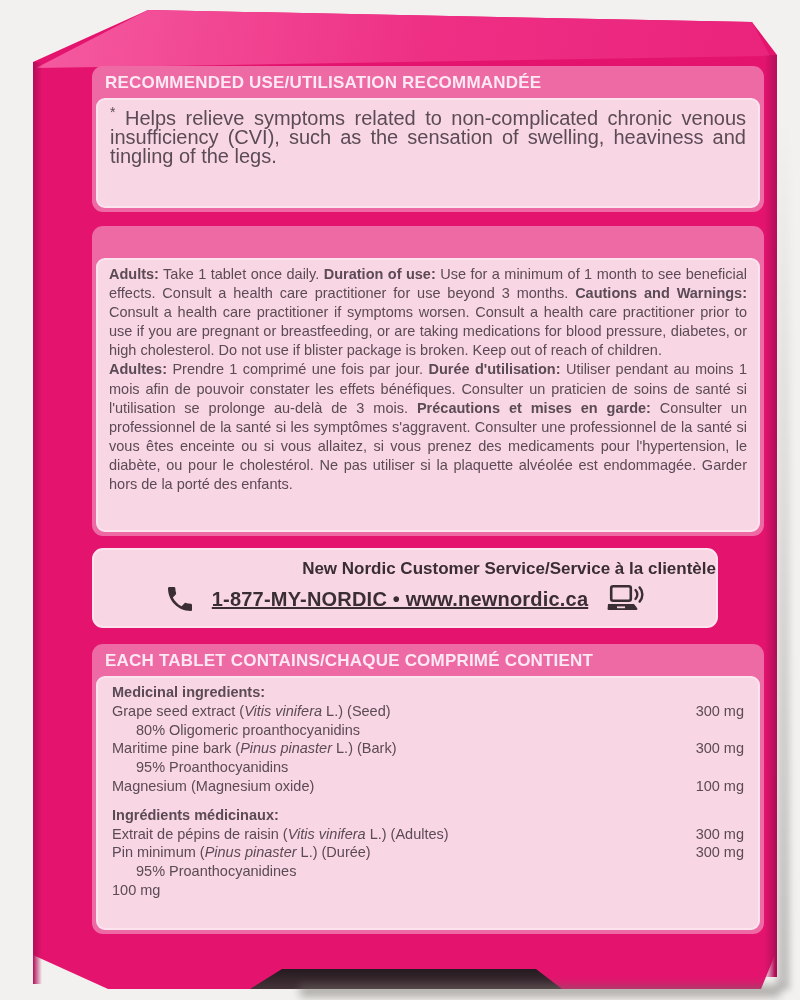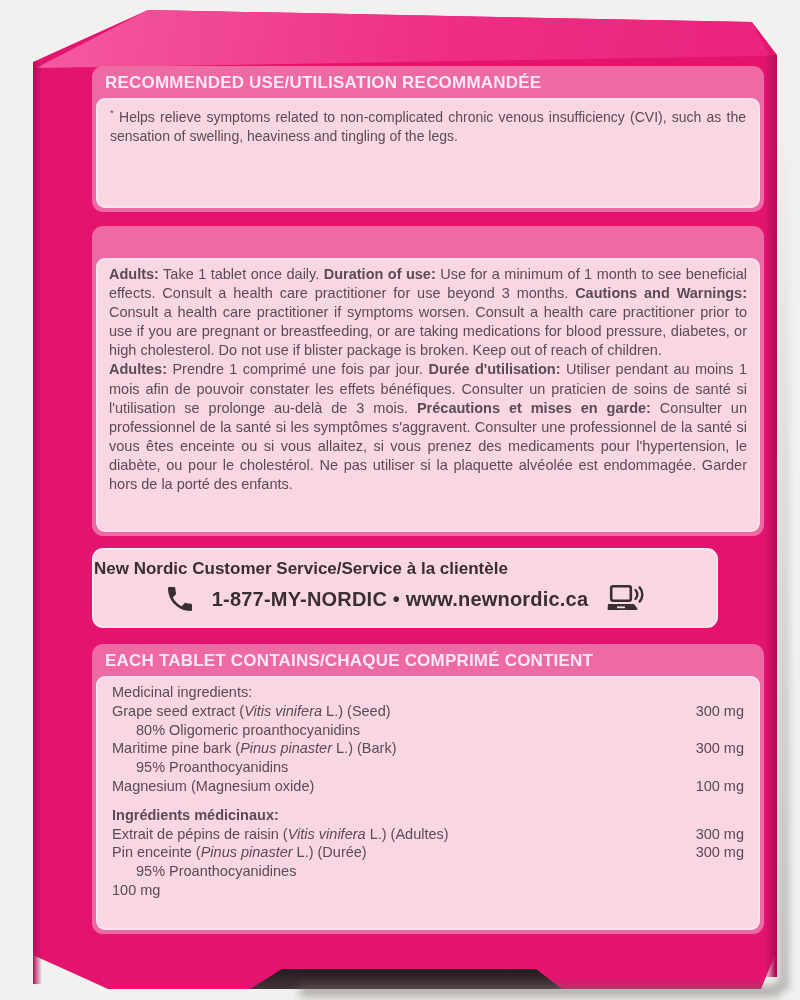--- a/index.html
+++ b/index.html
@@ -51,33 +51,33 @@
   .section-header{
     height:32px;line-height:33px;padding-left:13px;
     color:#fde9f3;font-size:17px;font-weight:bold;letter-spacing:.2px;
     white-space:nowrap;overflow:hidden;
   }
   .panel{
     position:absolute;left:4px;right:4px;top:32px;bottom:4px;
     background:#f8d6e3;border:2px solid #fce4ee;border-radius:9px;
     color:#5b4b54;overflow:hidden;
   }
-  .s-use .panel{padding:3px 12px;font-size:14px;line-height:19px;text-align:justify;}
+  .s-use .panel{padding:3px 12px;font-size:20px;line-height:19px;text-align:justify;}
   .s-use .panel p{margin:0 0 4px 0;}
   .s-dose .panel{padding:5px 11px;font-size:14.5px;line-height:19.1px;text-align:justify;}
   .s-dose .panel p{margin:0;}
   
   .contact{
     position:absolute;left:92px;top:548px;width:626px;height:80px;
     background:#f8d6e3;border:2px solid #fce4ee;border-radius:11px;
-    color:#3a2d33;text-align:left;box-sizing:border-box;
+    color:#3a2d33;text-align:right;box-sizing:border-box;
   }
   .contact-title{margin-top:9px;font-size:17px;font-weight:bold;}
   .contact-line{
-    display:flex;align-items:center;justify-content:center;gap:16px;margin-top:4px;
+    display:flex;align-items:center;justify-content:center;gap:16px;margin-top:4px;text-decoration:underline;
   }
   .contact-line .number{font-size:20px;font-weight:bold;letter-spacing:.2px;}
   .icon{display:inline-flex;align-items:center;}
   
   .s-contents .panel{padding:5px 14px;font-size:14.5px;line-height:18.8px;}
   .ing-row{display:flex;justify-content:space-between;}
   .ing-row.sub .ing-name{padding-left:24px;}
   .ing-row.heading{font-weight:bold;}
   .ing-row.gap-above{margin-top:10px;}
   .ing-amt{white-space:nowrap;}
@@ -126,21 +126,21 @@
           <path d="M35.6 3.4 a10.5 10.5 0 0 1 0 14.2" fill="none" stroke="#3a2d33" stroke-width="2.4" stroke-linecap="round"></path>
         </svg>
       </span>
     </div>
   </div>
 
   <div class="section s-contents">
     <div class="section-header">EACH TABLET CONTAINS/CHAQUE COMPRIMÉ CONTIENT</div>
     <div class="panel">
       <div class="ing-row heading">
-        <span class="ing-name"><span style="font-weight: normal;">Medicinal ingredients:</span></span>
+        <span class="ing-name"><span style="font-weight: bold;">Medicinal ingredients:</span></span>
       </div>
       <div class="ing-row">
         <span class="ing-name"><span>Grape seed extract (</span><span style="font-style: italic;">Vitis vinifera</span><span> L.) (Seed)</span></span>
         <span class="ing-amt">300 mg</span>
       </div>
       <div class="ing-row sub">
         <span class="ing-name"><span>80% Oligomeric proanthocyanidins</span></span>
       </div>
       <div class="ing-row">
         <span class="ing-name"><span>Maritime pine bark (</span><span style="font-style: italic;">Pinus pinaster</span><span> L.) (Bark)</span></span>
@@ -154,21 +154,21 @@
         <span class="ing-amt">100 mg</span>
       </div>
       <div class="ing-row heading gap-above">
         <span class="ing-name"><span style="font-weight: bold;">Ingrédients médicinaux:</span></span>
       </div>
       <div class="ing-row">
         <span class="ing-name"><span>Extrait de pépins de raisin (</span><span style="font-style: italic;">Vitis vinifera</span><span> L.) (Adultes)</span></span>
         <span class="ing-amt">300 mg</span>
       </div>
       <div class="ing-row">
-        <span class="ing-name"><span>Pin enceinte (</span><span style="font-style: italic;">Pinus pinaster</span><span> L.) (Durée)</span></span>
+        <span class="ing-name"><span>Pin minimum (</span><span style="font-style: italic;">Pinus pinaster</span><span> L.) (Durée)</span></span>
         <span class="ing-amt">300 mg</span>
       </div>
       <div class="ing-row sub">
         <span class="ing-name"><span>95% Proanthocyanidines</span></span>
       </div>
       <div class="ing-row">
         <span class="ing-amt">100 mg</span>
       </div>
     </div>
   </div>

